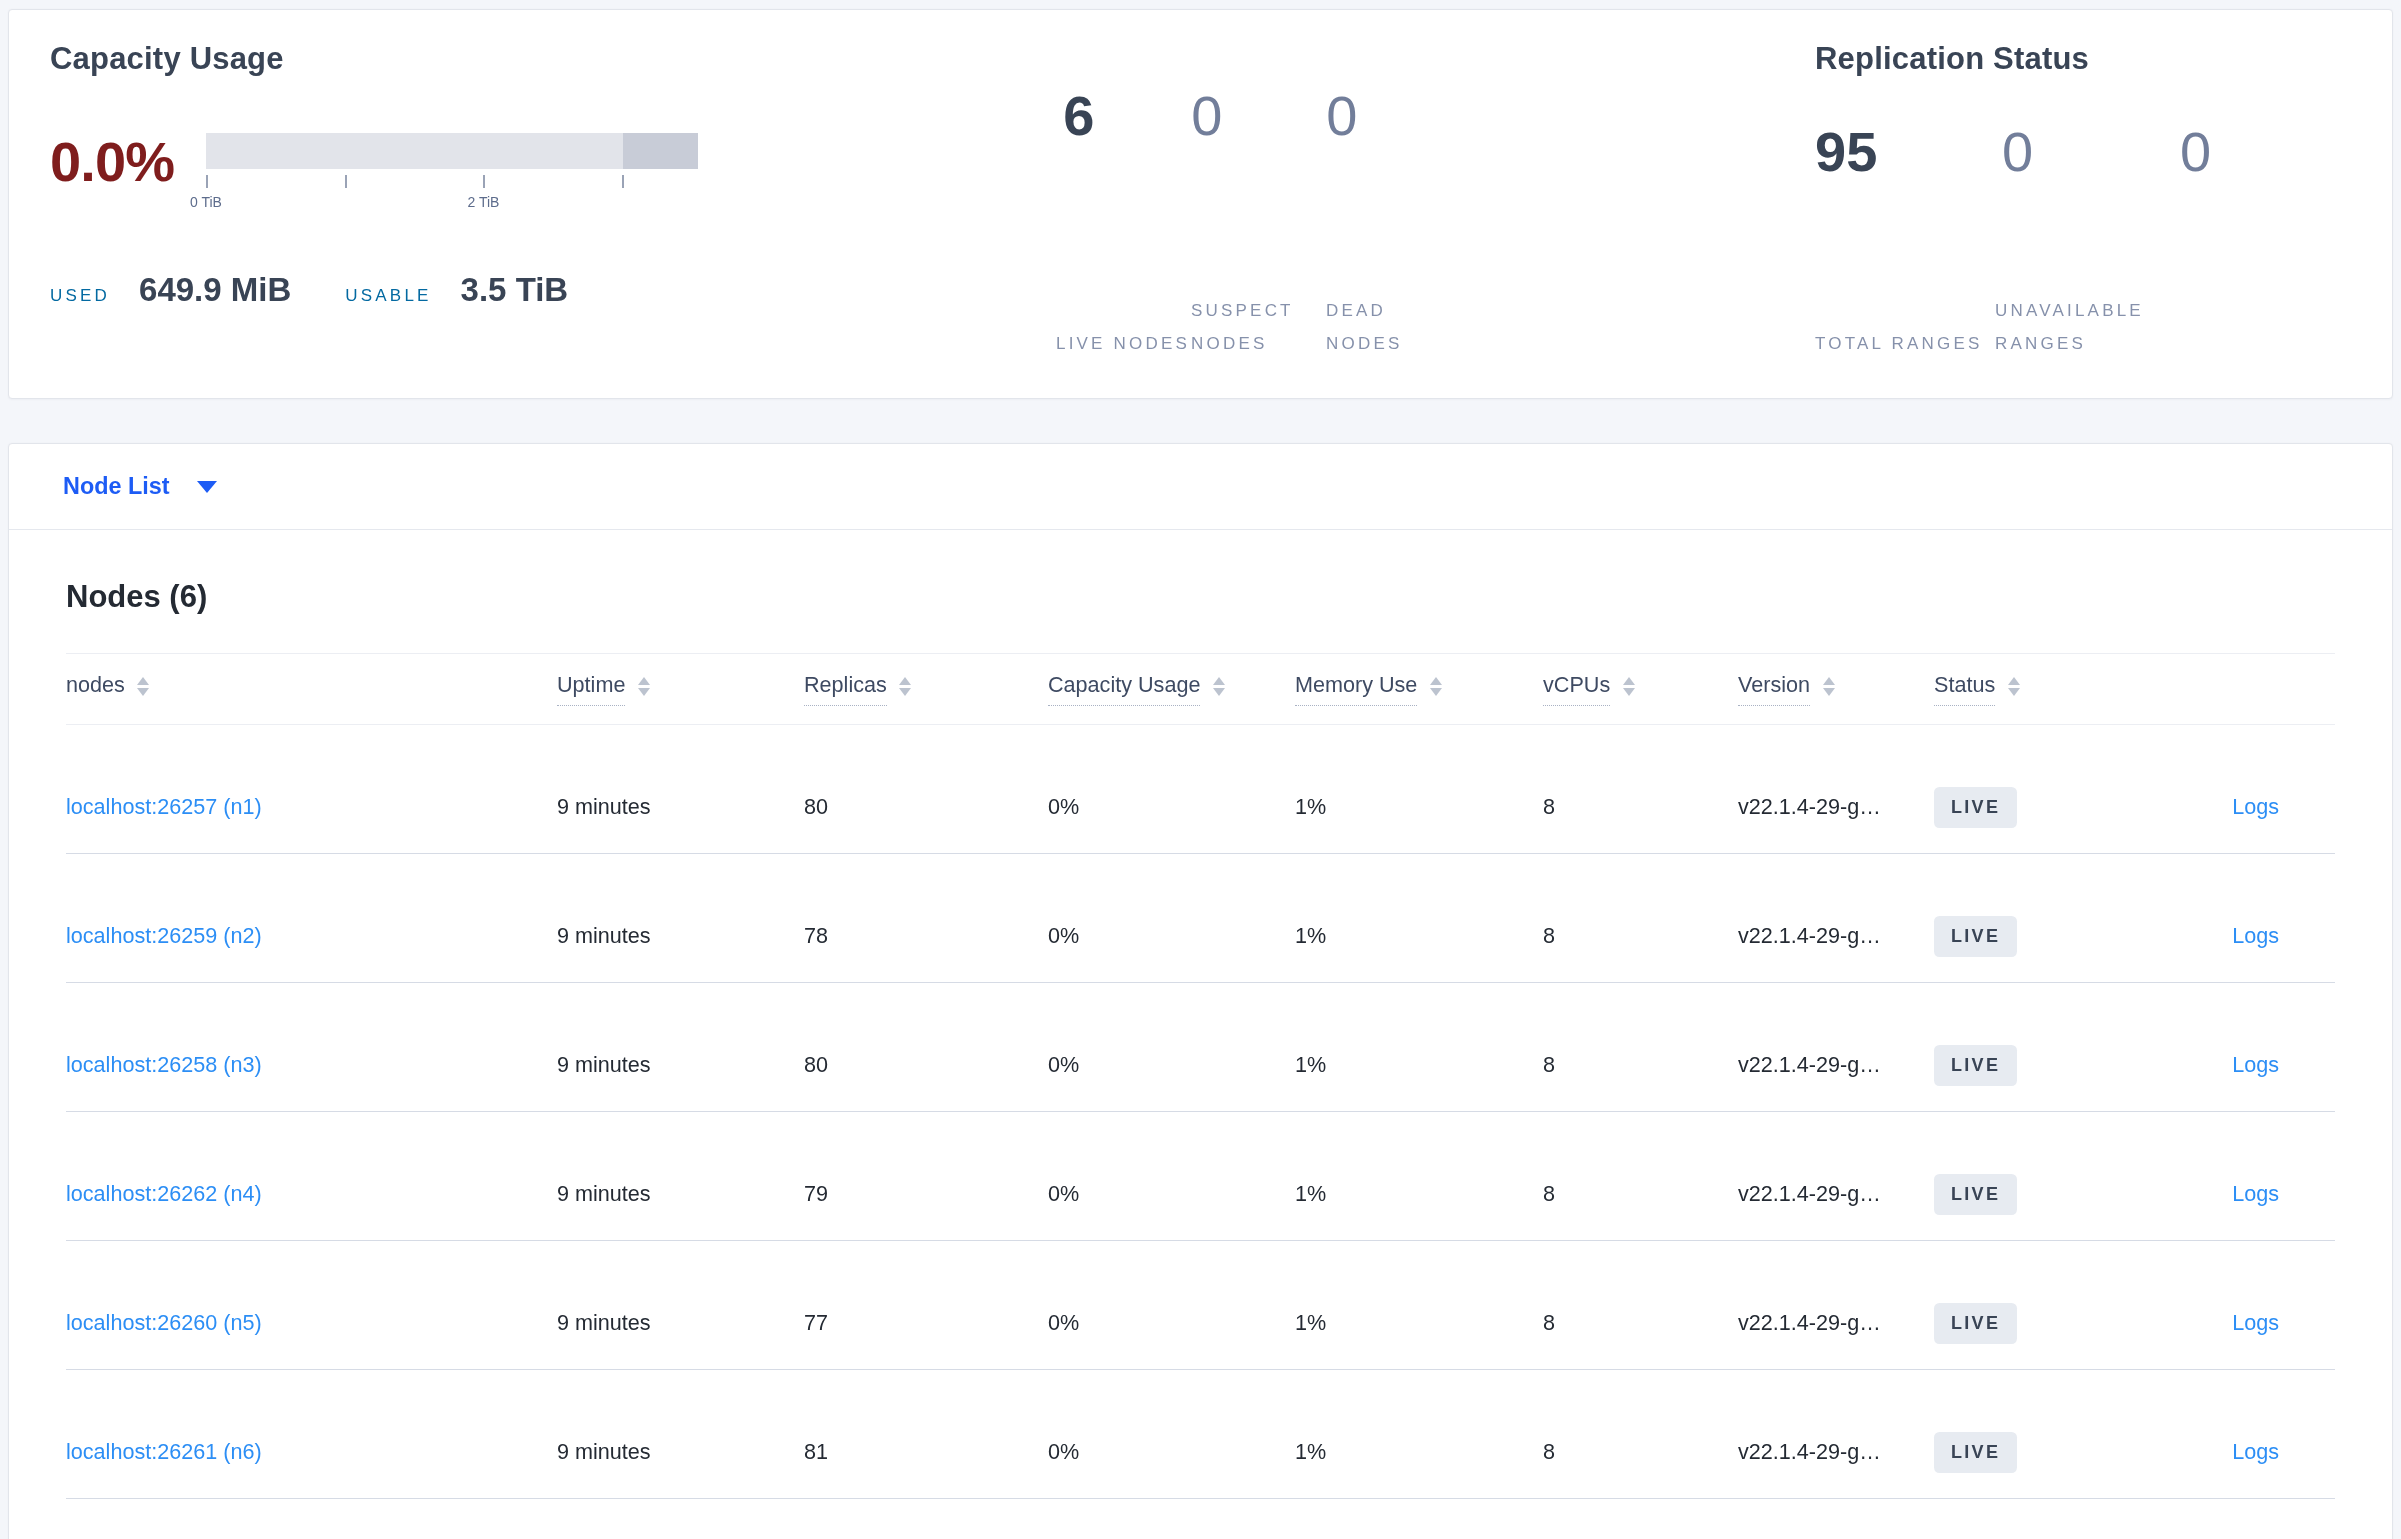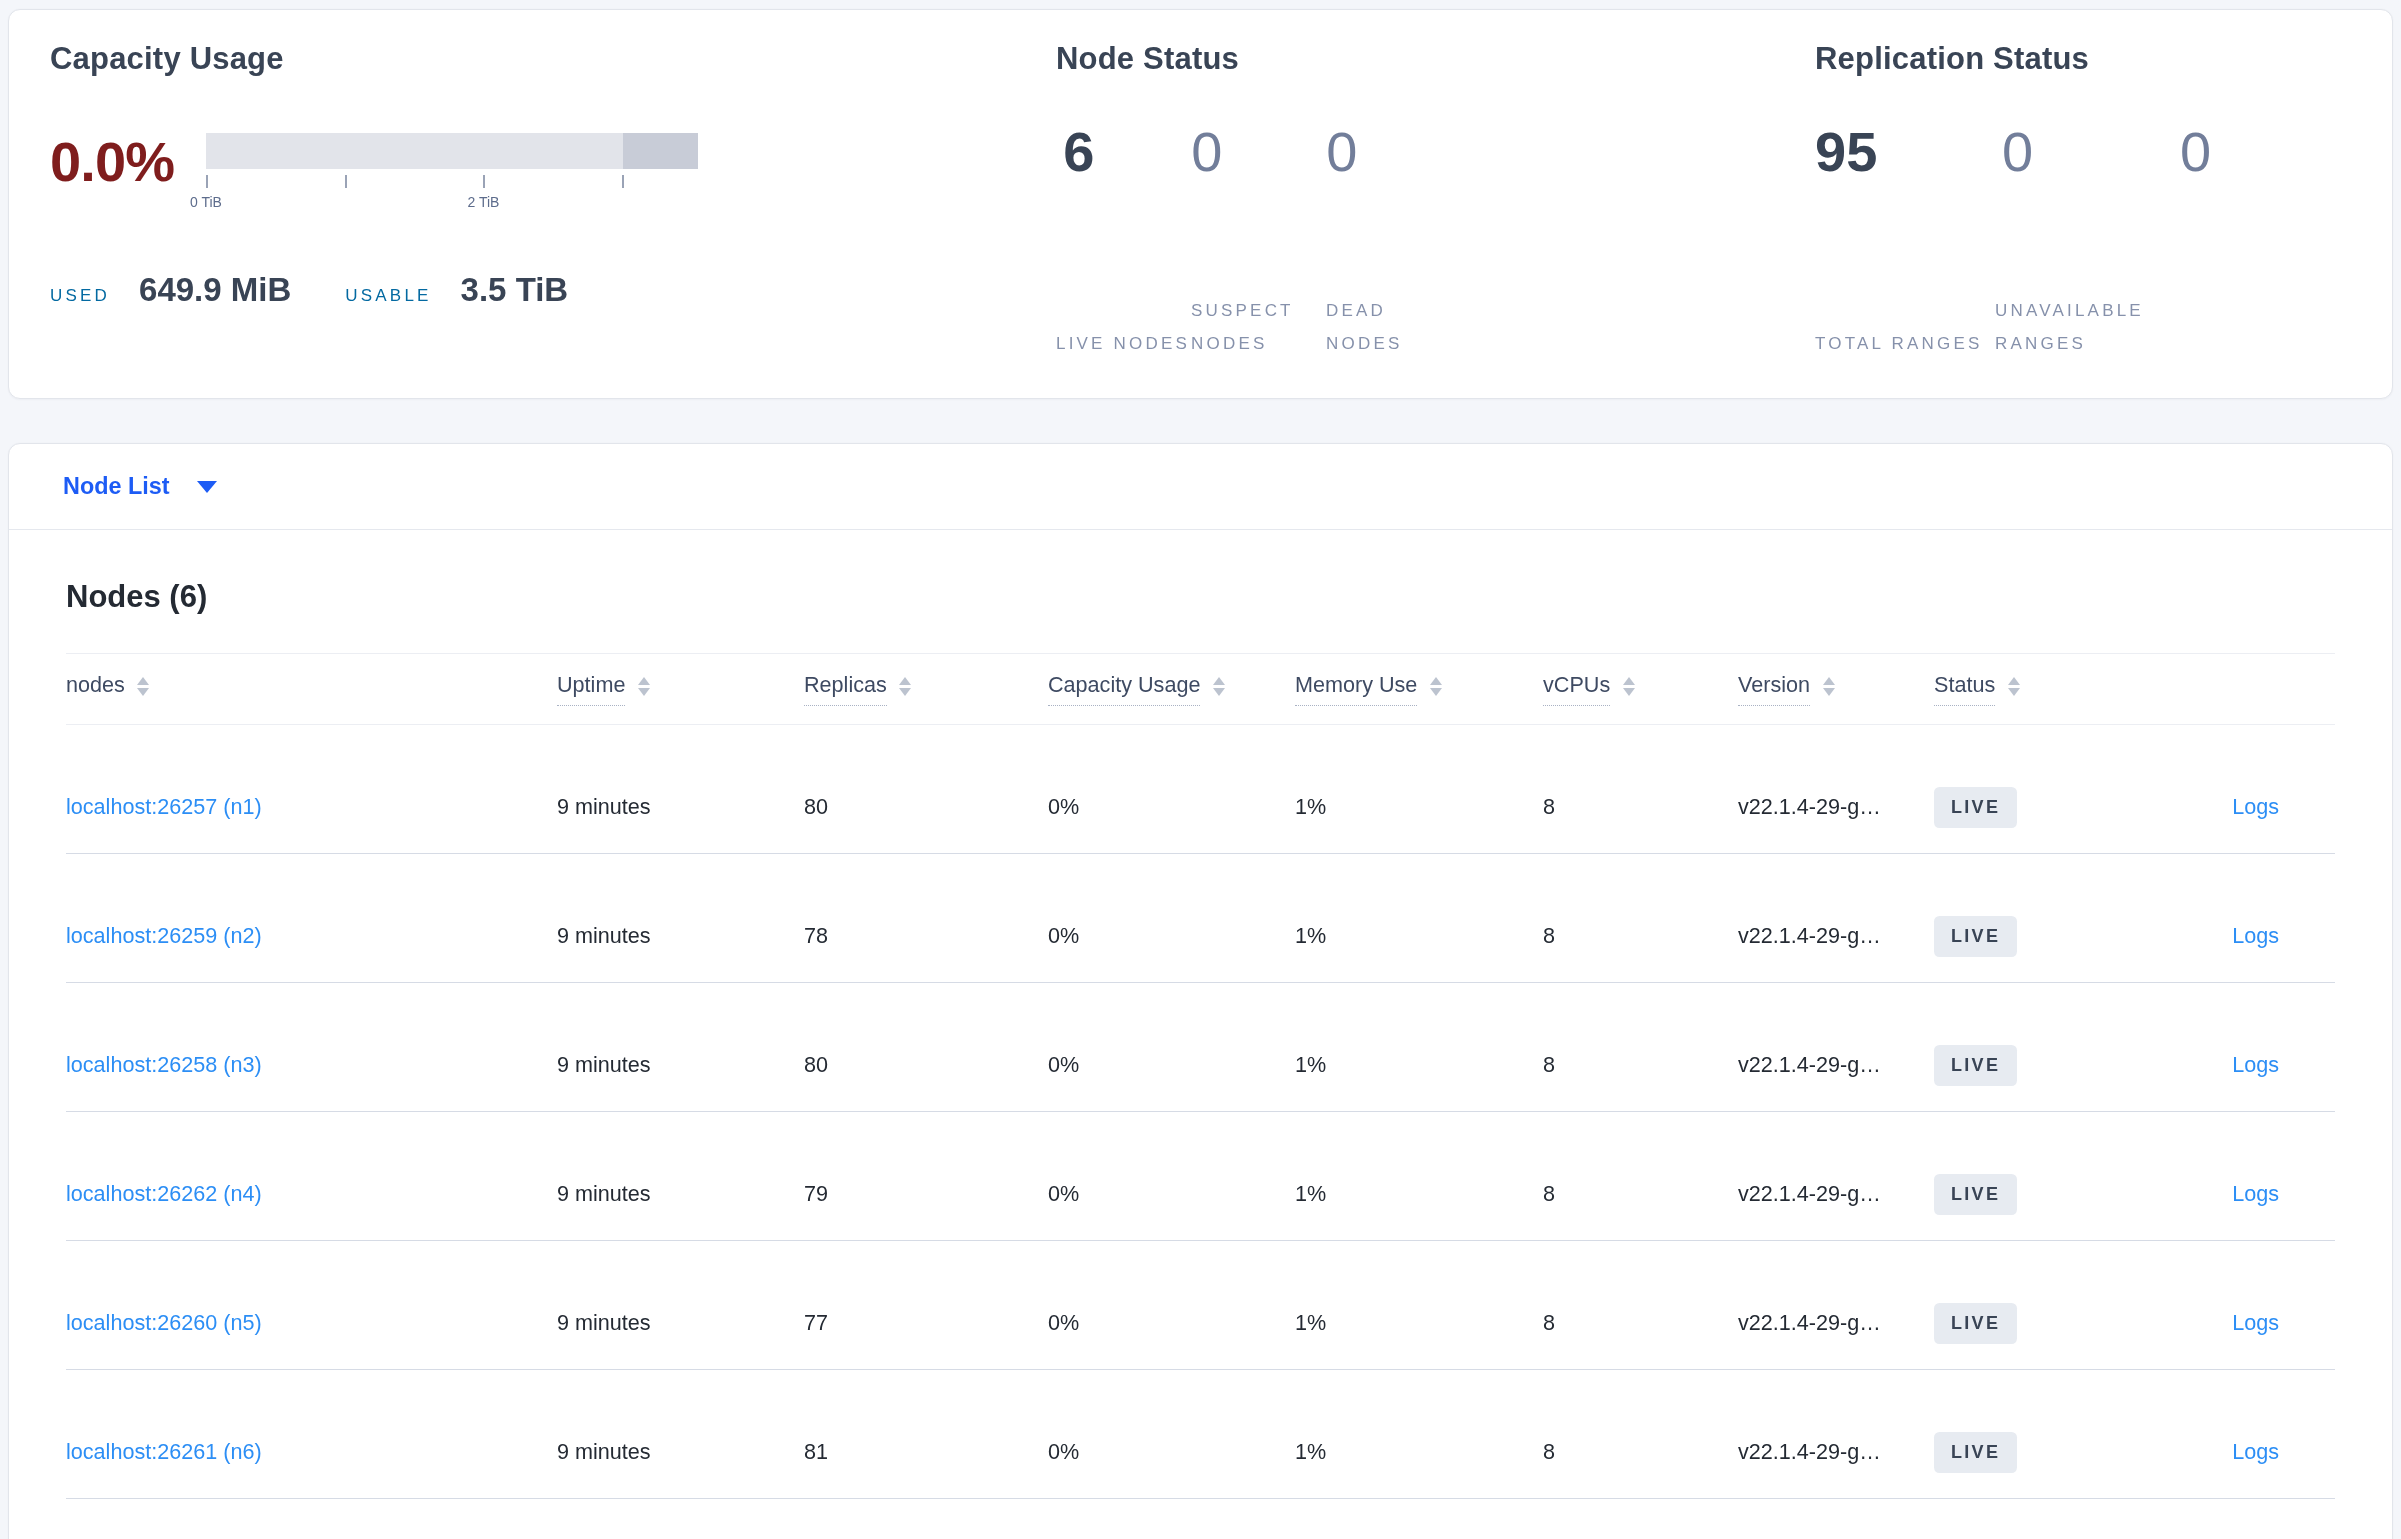--- a/index.html
+++ b/index.html
@@ -1,19 +1,19 @@
 <!DOCTYPE html>
 <html style="font-size:14.4px"><head>
 <meta charset="utf-8">
 <style>
   html,body{margin:0;padding:0;width:2401px;height:1540px;overflow:hidden;
     background:#f4f6fa;font-family:"Liberation Sans",sans-serif;
     -webkit-font-smoothing:antialiased;}
   .page{padding:9px 8px;box-sizing:border-box;width:2401px;height:1540px;}
-  .card{background:#ffffff;border:0.9px solid #e2e5eb;border-radius:12px;
+  .card{background:#ffffff;border:0.9px solid #e2e5eb;border-radius:4px;
     box-shadow:0 0.9px 1.8px rgba(40,50,70,0.04);box-sizing:border-box;}
 
   
   .summary-card{height:390px;display:flex;align-items:stretch;}
   .summary-section{padding-top:31px;box-sizing:border-box;display:flex;flex-direction:column;}
   .sec-capacity{width:1047px;padding-left:41px;}
   .sec-nodes{width:759px;}
   .sec-replication{flex:1;}
   .sec-title{font-size:31px;font-weight:600;color:#394455;letter-spacing:0.2px;}
 
@@ -108,21 +108,20 @@
       <div class="cap-stats">
         <span class="cap-stat-label">USED</span>
         <span class="cap-stat-value">649.9 MiB</span>
         <span class="cap-gap"></span>
         <span class="cap-stat-label">USABLE</span>
         <span class="cap-stat-value">3.5 TiB</span>
       </div>
     </div>
 
     <div class="summary-section sec-nodes">
-      <div class="sec-title">Node Status</div>
       <div class="stat-numbers">
         <span class="stat-number emph n-num-1">6</span>
         <span class="stat-number n-num-2">0</span>
         <span class="stat-number">0</span>
       </div>
       <div class="stat-labels">
         <span class="stat-label n-lab">LIVE NODES</span>
         <span class="stat-label n-lab">SUSPECT NODES</span>
         <span class="stat-label n-lab">DEAD NODES</span>
       </div>

